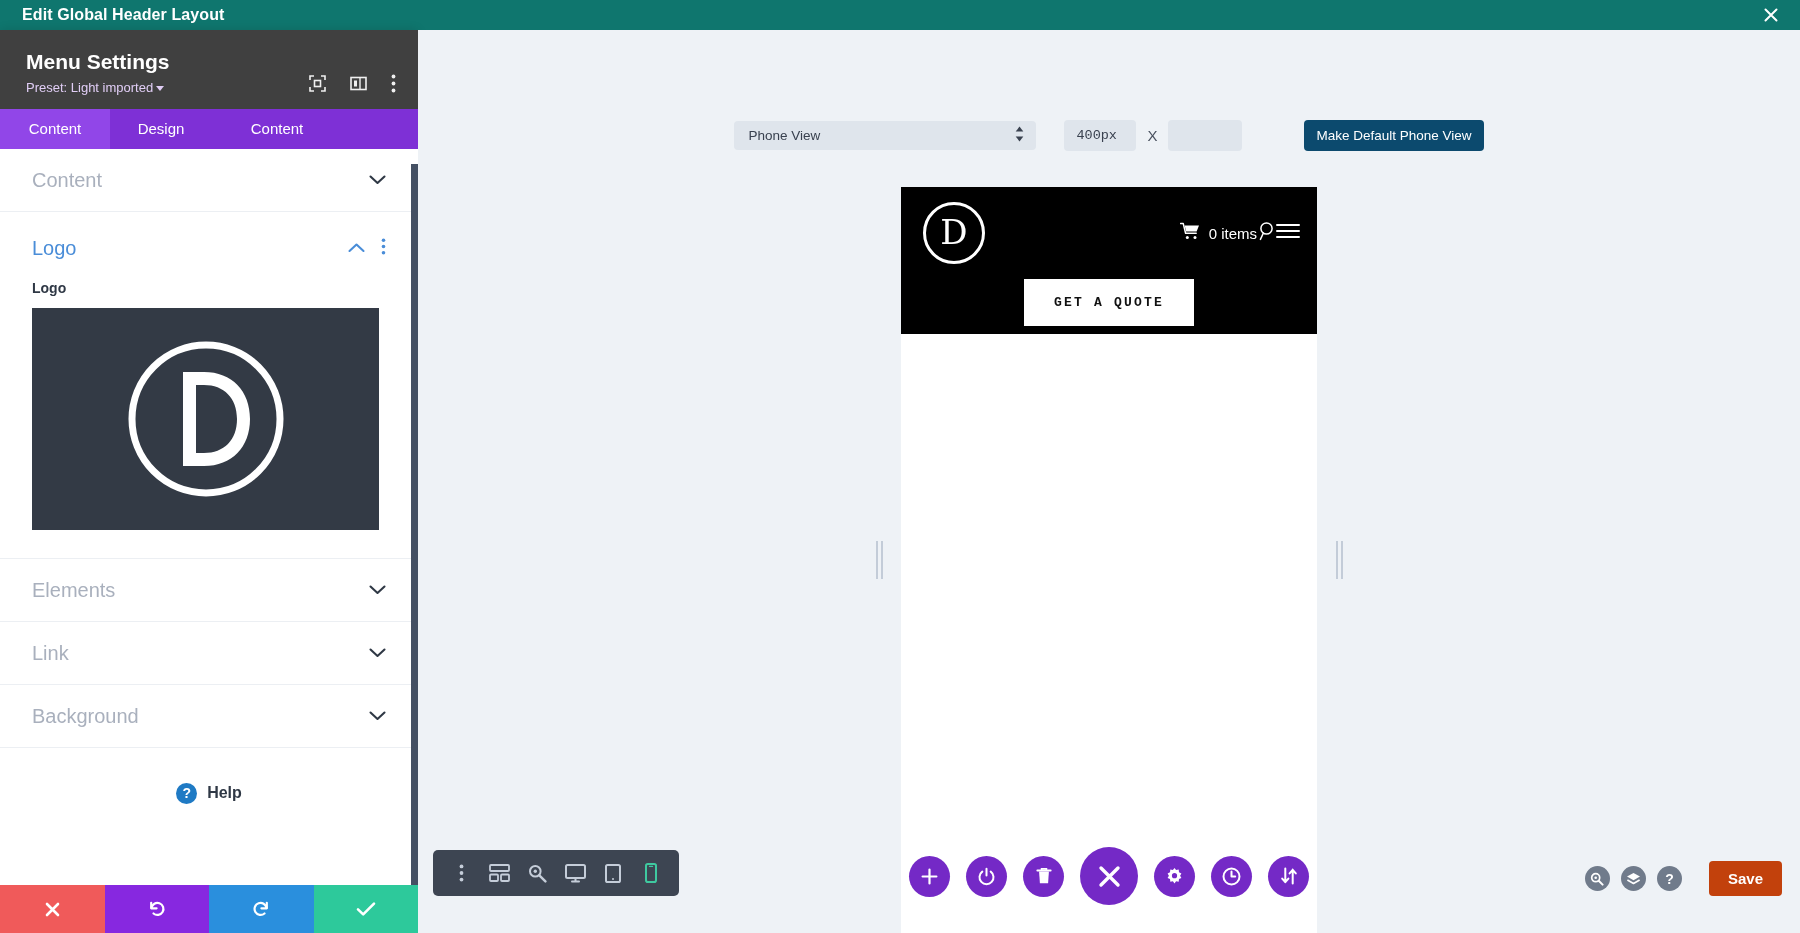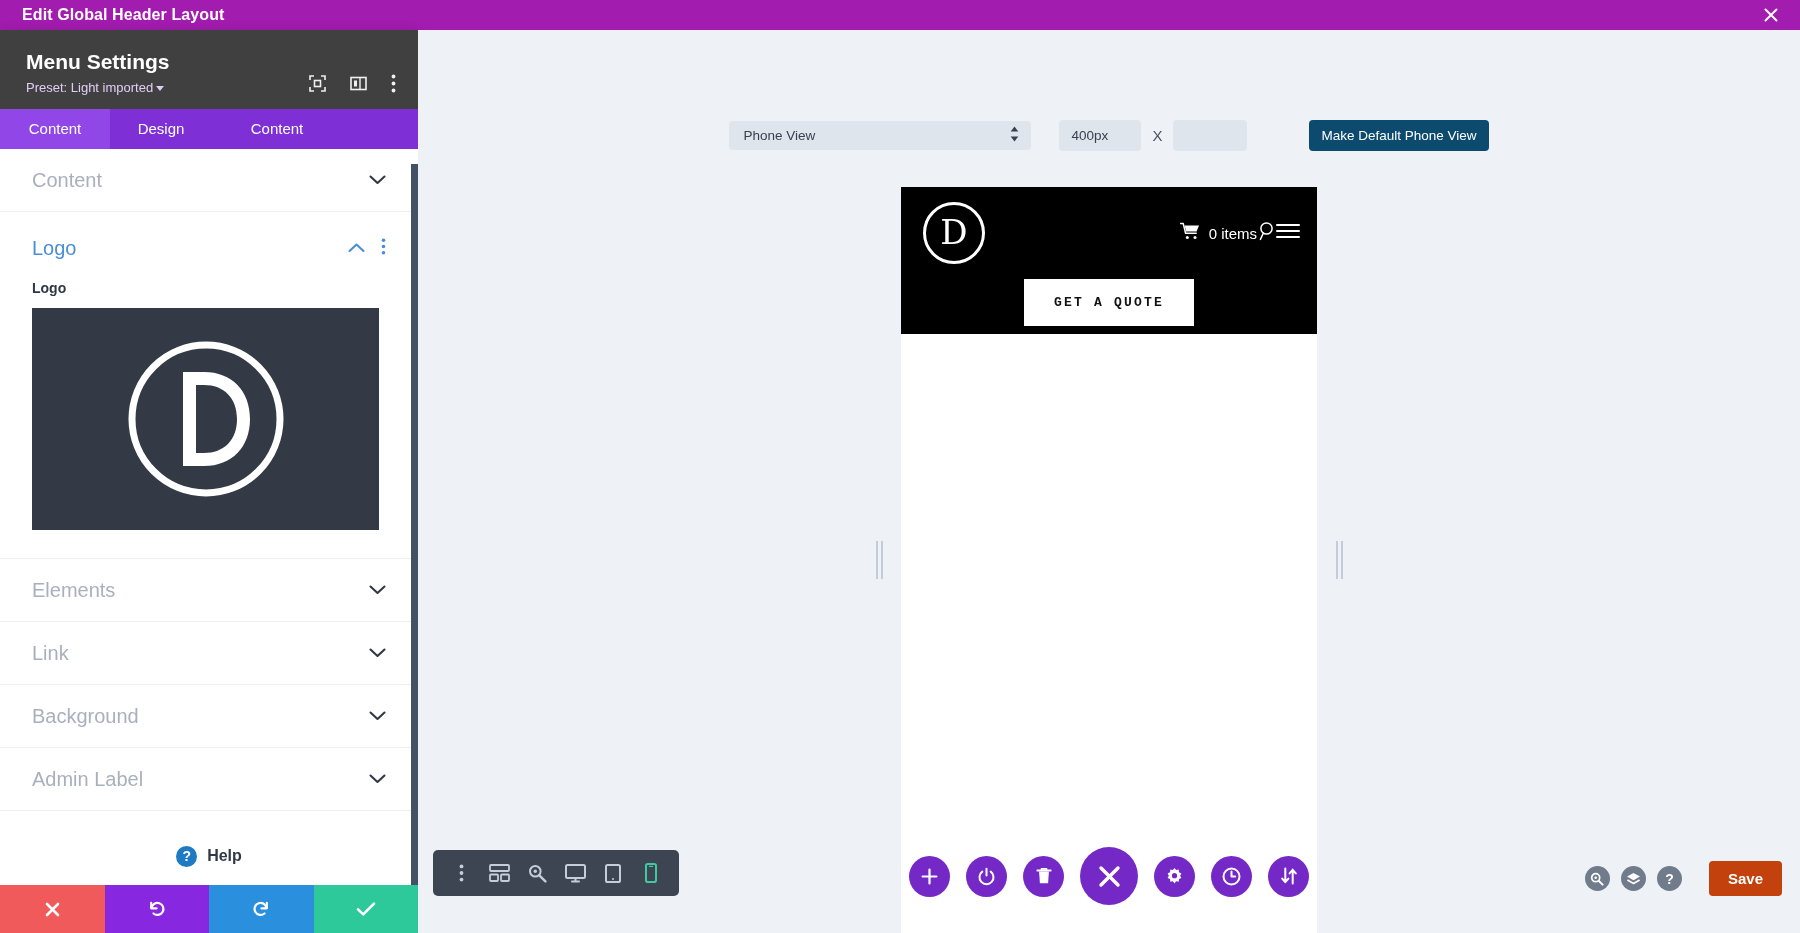--- a/index.html
+++ b/index.html
@@ -7,21 +7,21 @@
     width: 1800px; height: 933px;
     overflow: hidden;
     font-family: "Liberation Sans", sans-serif;
     background: #eef2f6;
   }
   body { position: relative; }
 
   
   #titlebar {
     position: absolute; top: 0; left: 0; width: 1800px; height: 30px;
-    background: #a21caf;
+    background: #0f766e;
     display: flex; align-items: center;
   }
   #titlebar .title {
     color: #ffffff; font-size: 16px; font-weight: 600;
     margin-left: 22px; letter-spacing: .1px;
   }
   #titlebar .close {
     position: absolute; right: 18px; top: 50%; transform: translateY(-50%);
     width: 22px; height: 22px; cursor: pointer;
     display: flex; align-items: center; justify-content: center;
@@ -131,24 +131,24 @@
     display: flex; align-items: center; justify-content: center; gap: 0;
   }
   .vp-select {
     width: 302px; height: 29px; background: #dfe5ec; border: none;
     border-radius: 4px; position: relative;
     display: flex; align-items: center; cursor: pointer;
   }
   .vp-select .vp-val { font-size: 13.5px; color: #39414f; padding-left: 14px; }
   .vp-select .spin { position: absolute; right: 12px; top: 50%; transform: translateY(-50%); }
   .vp-w {
-    width: 82px; height: 31px; background: #dfe5ec; border: none;
+    width: 72px; height: 31px; background: #dfe5ec; border: none;
     border-radius: 4px; margin-left: 28px;
     font-size: 13.5px; color: #39414f; padding-left: 12px;
-    font-family: Liberation Sans, sans-serif;
+    font-family: Liberation Mono, monospace;
   }
   .vp-x { font-size: 15px; color: #4a5260; margin: 0 11px; }
   .vp-h {
     width: 74px; height: 31px; background: #dfe5ec; border: none;
     border-radius: 4px; font-size: 13.5px; color: #39414f; padding-left: 12px;
     font-family: "Liberation Sans", sans-serif;
   }
   .vp-default {
     margin-left: 62px; height: 31px; padding: 0 12px;
     background: #0c4a6e; color: #ffffff; border: none; border-radius: 4px;
@@ -348,28 +348,20 @@
 
     <div class="section">
       <span class="sec-title">Background</span>
       <span class="chev">
         <svg width="17" height="10" viewBox="0 0 17 10">
             <path d="M1.5 1.5 L8.5 8 L15.5 1.5" fill="none" stroke="#2f3845" stroke-width="2.1" stroke-linecap="round" stroke-linejoin="round"></path>
           </svg>
       </span>
     </div>
 
-    <div class="section">
-      <span class="sec-title">Admin Label</span>
-      <span class="chev">
-        <svg width="17" height="10" viewBox="0 0 17 10">
-            <path d="M1.5 1.5 L8.5 8 L15.5 1.5" fill="none" stroke="#2f3845" stroke-width="2.1" stroke-linecap="round" stroke-linejoin="round"></path>
-          </svg>
-      </span>
-    </div>
 
     <div class="help-row">
       <span class="qmark">?</span>
       <span class="help-text">Help</span>
     </div>
 
     <div id="panel-scrollbar"></div>
   </div>
 
   <div id="panel-actions">

